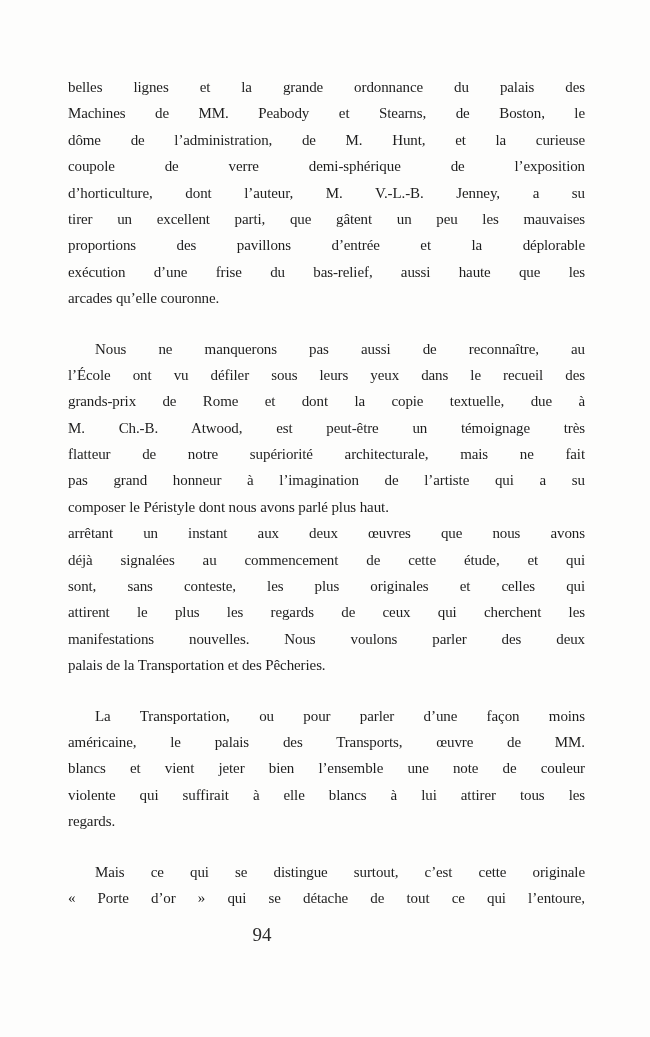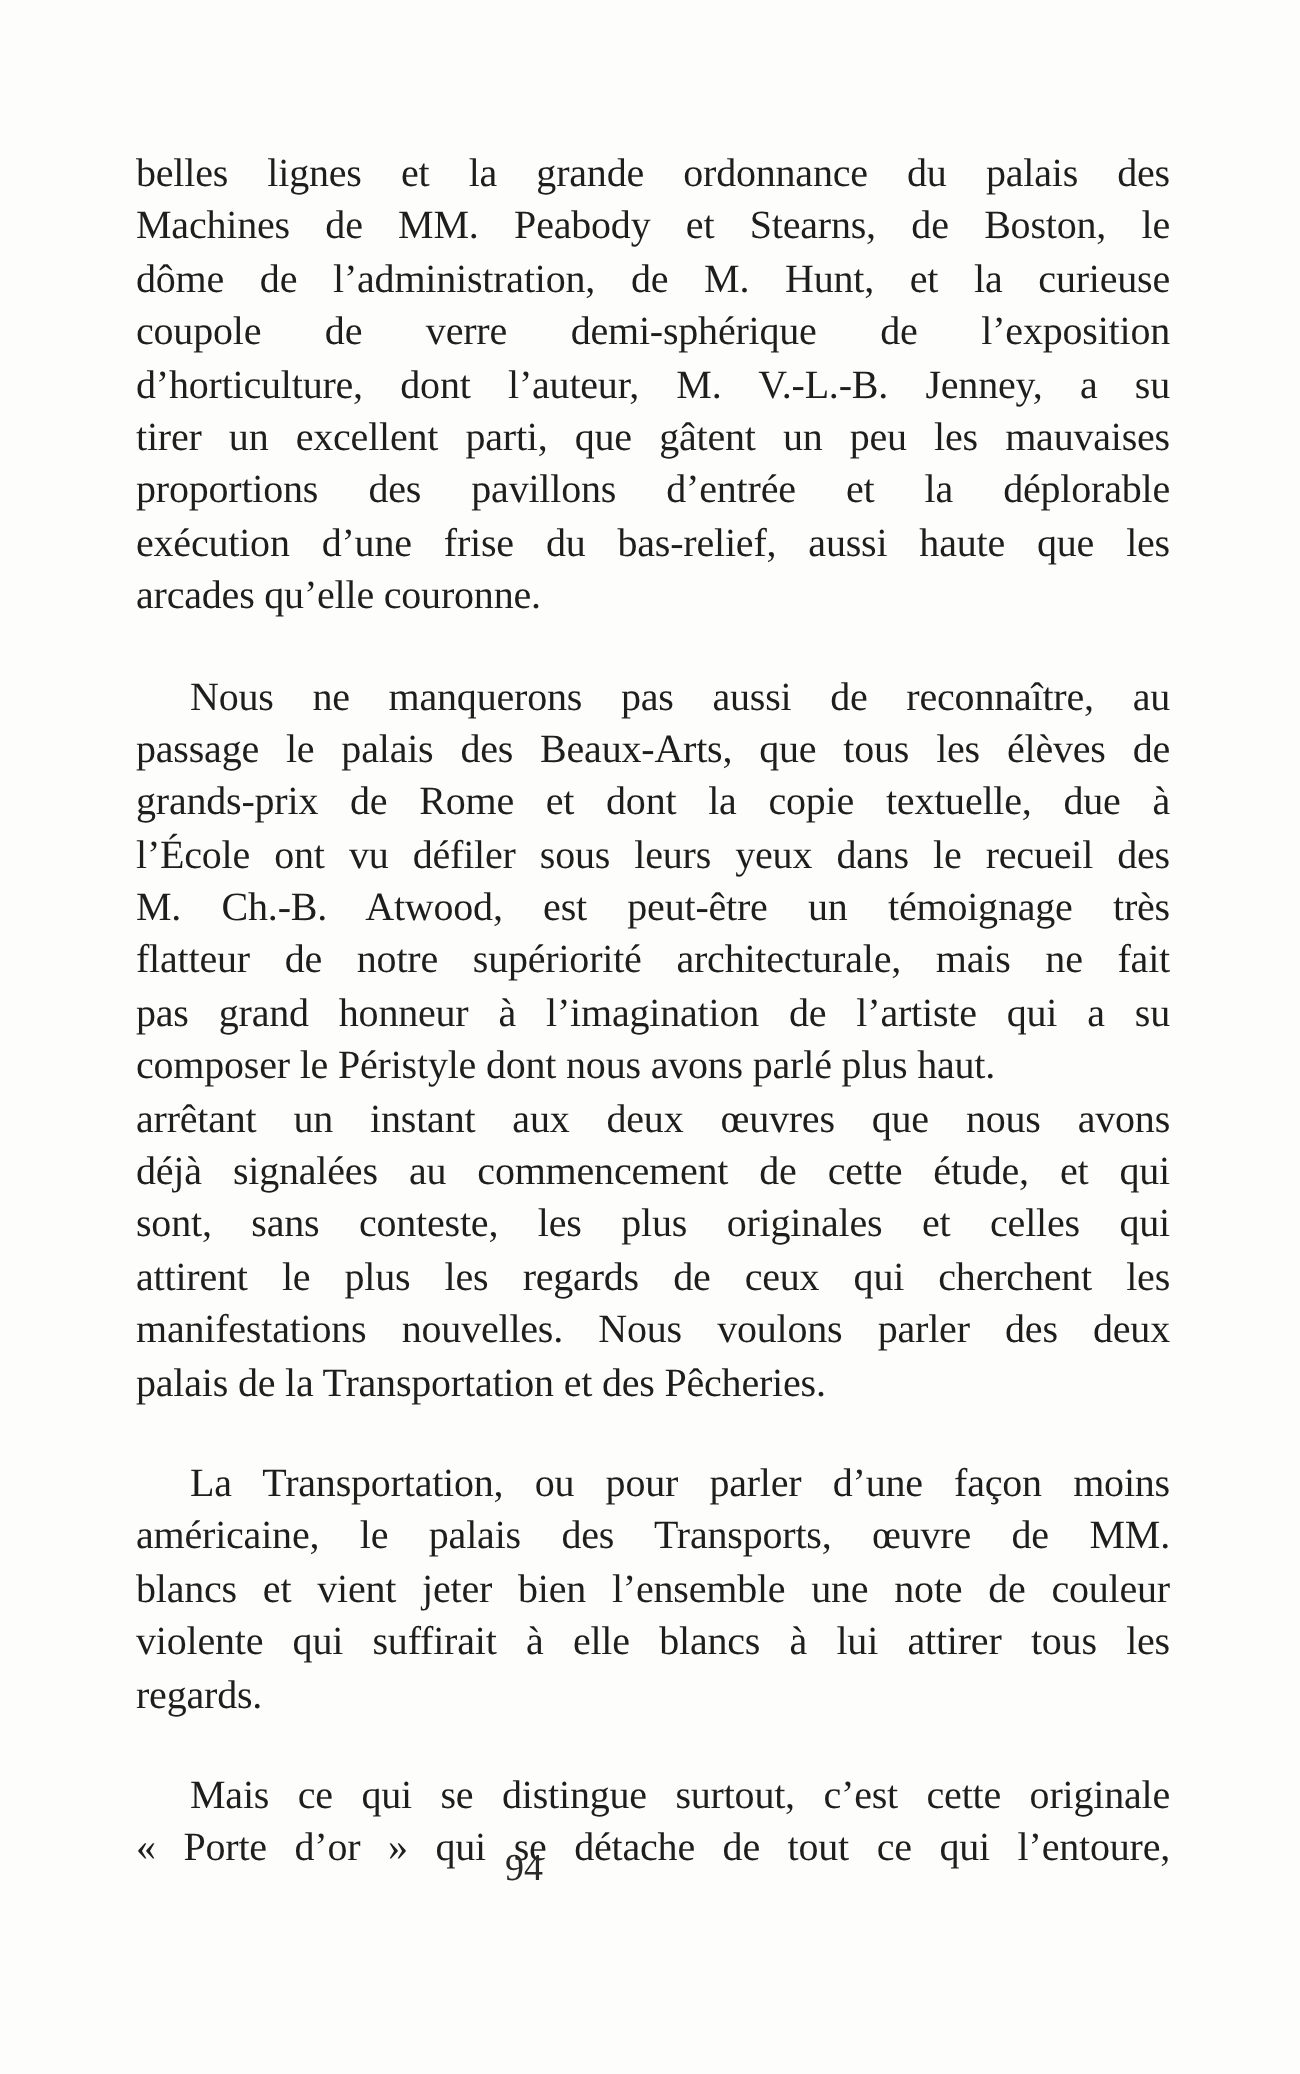--- a/index.html
+++ b/index.html
@@ -24,21 +24,21 @@
     position: absolute;
     left: 68px;
     top: 74px;
     width: 517px;
   }
   .para {
     margin: 0;
     padding: 0;
   }
   .line {
-    font-size: 20px;
+    font-size: 15px;
     line-height: 26.4px;
     height: 26.4px;
     letter-spacing: -0.1px;
     white-space: nowrap;
     text-align: justify;
     text-align-last: justify;
     overflow: hidden;
   }
   .line.indent {
     text-indent: 27px;
@@ -70,23 +70,22 @@
       <div class="line">coupole de verre demi-sphérique de l’exposition</div>
       <div class="line">d’horticulture, dont l’auteur, M. V.-L.-B. Jenney, a su</div>
       <div class="line">tirer un excellent parti, que gâtent un peu les mauvaises</div>
       <div class="line">proportions des pavillons d’entrée et la déplorable</div>
       <div class="line">exécution d’une frise du bas-relief, aussi haute que les</div>
       <div class="line pend">arcades qu’elle couronne.</div>
     </div>
 
     <div class="para">
       <div class="line indent">Nous ne manquerons pas aussi de reconnaître, au</div>
-      <div class="line">passage le palais des Beaux-Arts, que tous les élèves de</div>
+      <div class="line">l’École ont vu défiler sous leurs yeux dans le recueil des</div>
       <div class="line">grands-prix de Rome et dont la copie textuelle, due à</div>
-      <div class="line">l’École ont vu défiler sous leurs yeux dans le recueil des</div>
       <div class="line">M. Ch.-B. Atwood, est peut-être un témoignage très</div>
       <div class="line">flatteur de notre supériorité architecturale, mais ne fait</div>
       <div class="line">pas grand honneur à l’imagination de l’artiste qui a su</div>
       <div class="line pend">composer le Péristyle dont nous avons parlé plus haut.</div>
     </div>
 
     <div class="para">
       <div class="line">arrêtant un instant aux deux œuvres que nous avons</div>
       <div class="line">déjà signalées au commencement de cette étude, et qui</div>
       <div class="line">sont, sans conteste, les plus originales et celles qui</div>

